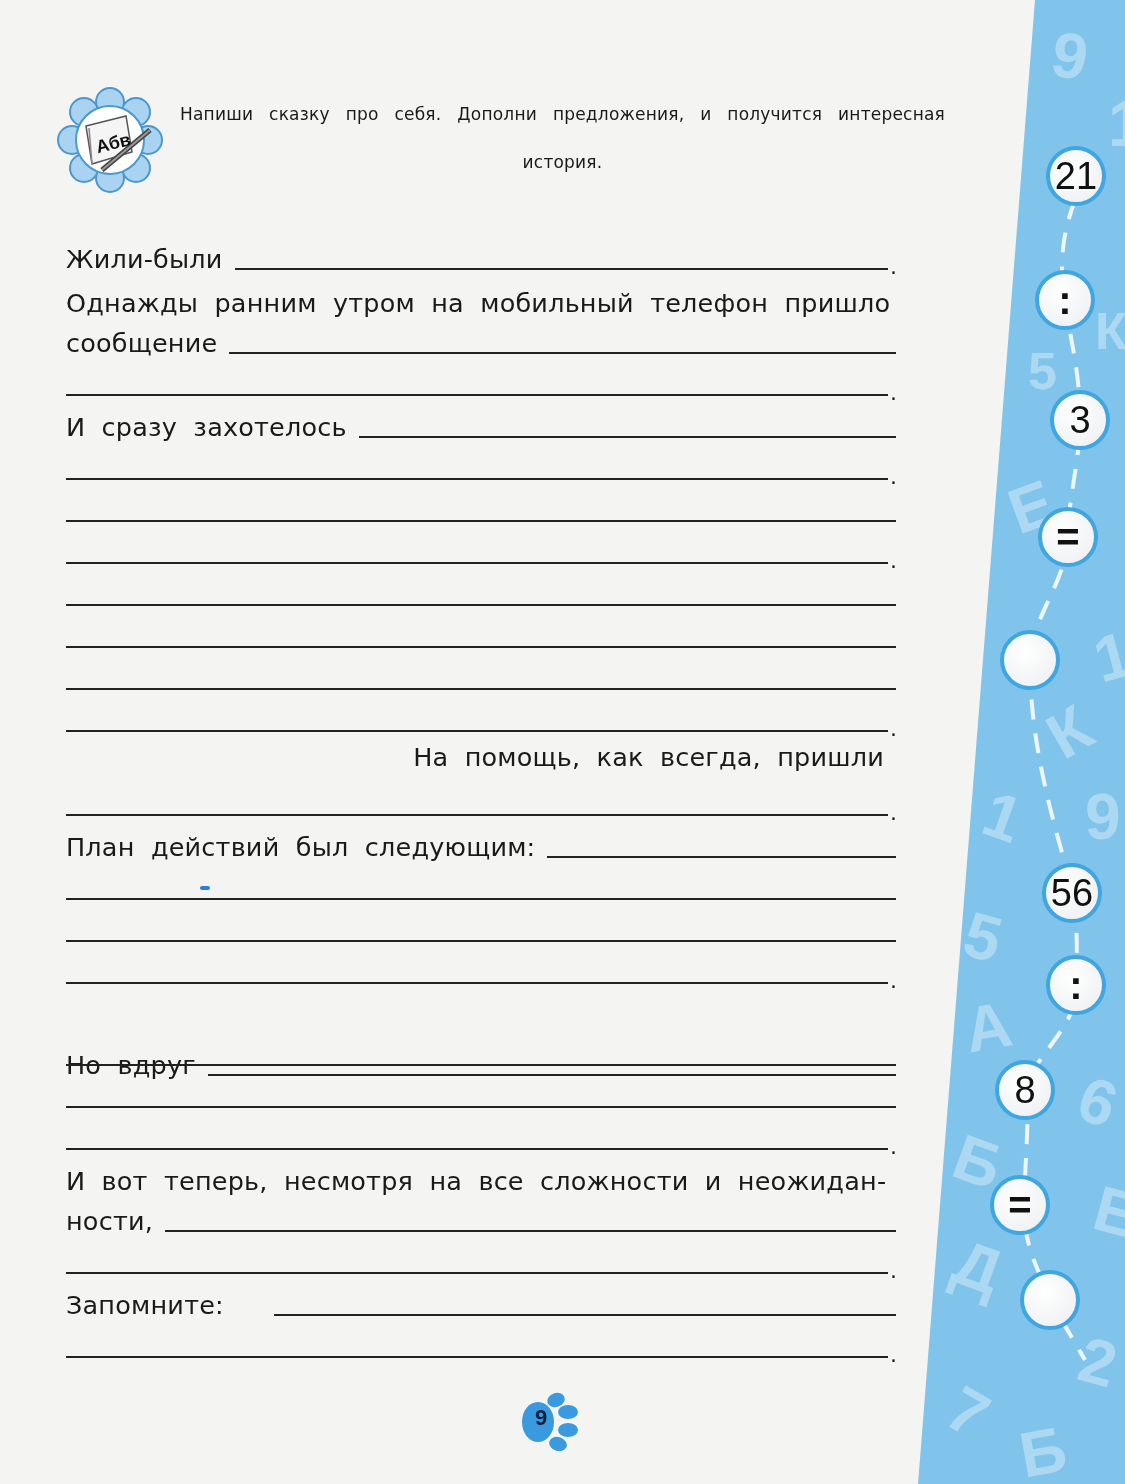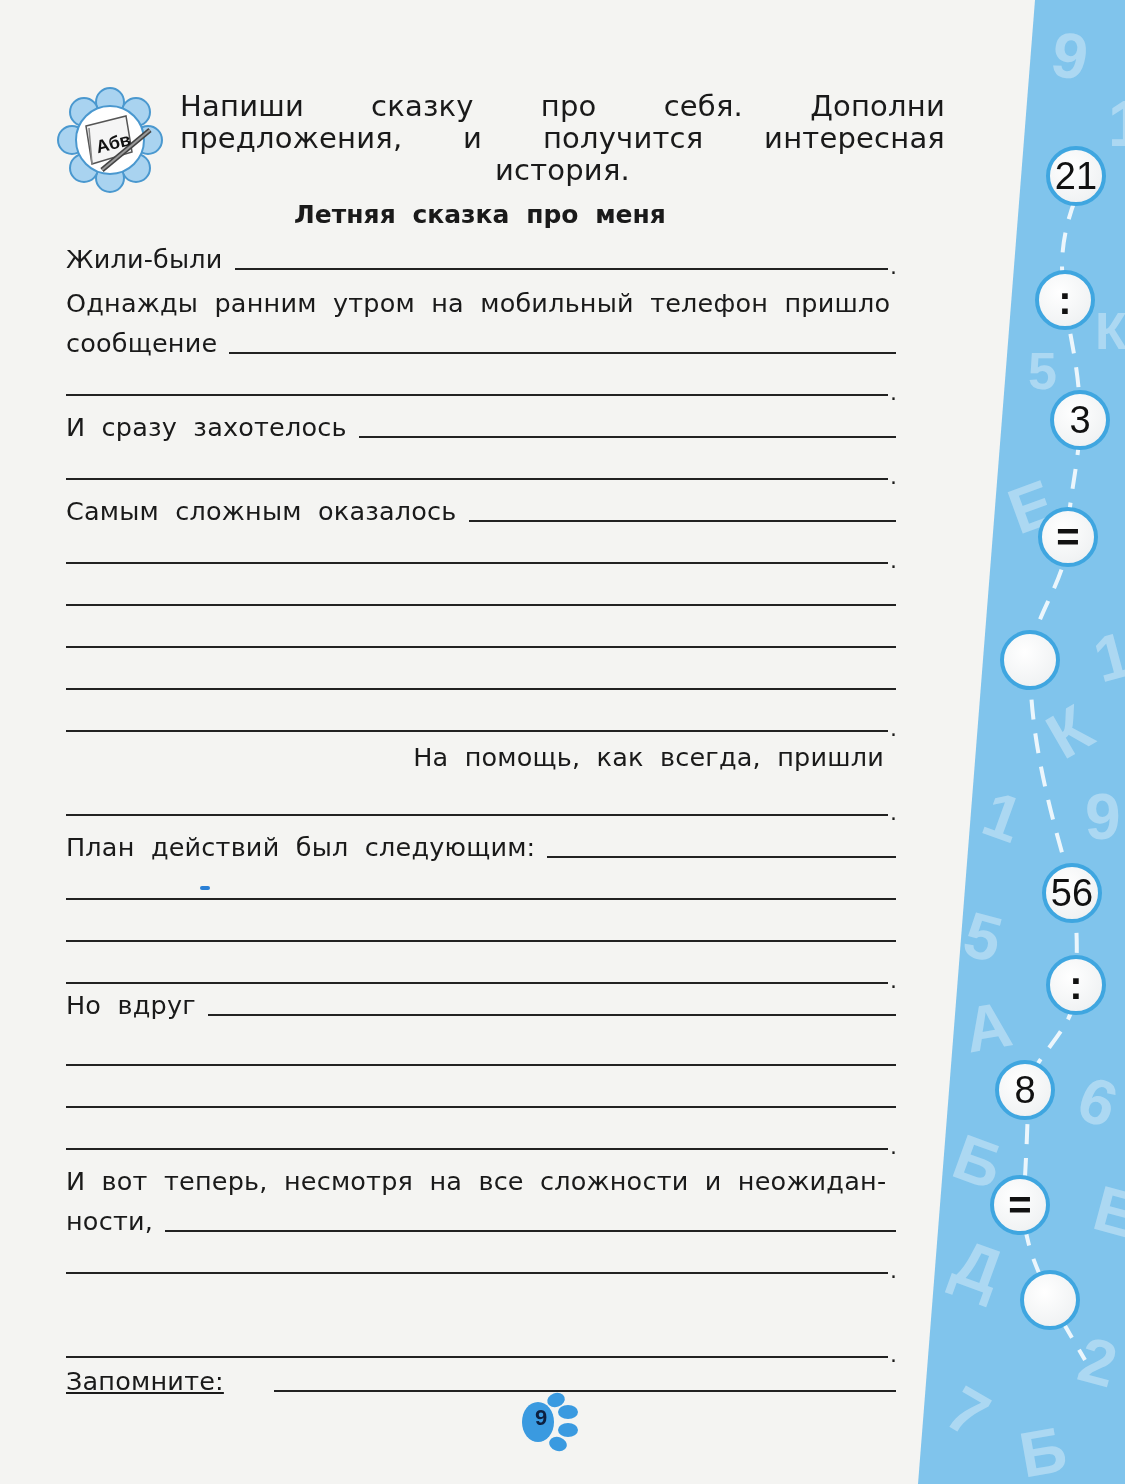--- a/index.html
+++ b/index.html
@@ -31,21 +31,21 @@
     font-family: "Liberation Sans", sans-serif; font-size: 38px; color: #111;
     box-sizing: content-box;
   }
   .bubble.sym { font-size: 40px; font-weight: bold; }
 
   
   .icon-flower { position: absolute; left: 56px; top: 86px; width: 108px; height: 108px; }
 
   .instruction {
     position: absolute; left: 180px; top: 90px; width: 765px;
-    font-size: 29px; line-height: 32px; letter-spacing: 0.2px; word-spacing: 8px;
+    font-size: 17px; line-height: 48px; letter-spacing: 0.2px; word-spacing: 8px;
     text-align: justify; text-align-last: center;
   }
   .title {
     position: absolute; left: 0; width: 960px; top: 200px; text-align: center;
     font-size: 25px; font-weight: bold; word-spacing: 8px;
   }
 
   .body-text { font-size: 25.5px; word-spacing: 8px; letter-spacing: 0.2px; }
 
   
@@ -116,21 +116,20 @@
     </g>
     <circle cx="54" cy="54" r="34" fill="#ffffff" stroke="#4a98cf" stroke-width="2"></circle>
     <path d="M30 40 L70 30 L76 66 L36 78 Z" fill="#f5f5f5" stroke="#555" stroke-width="1.5"></path>
     <path d="M33 42 L36 78" stroke="#888" stroke-width="1.5"></path>
     <line x1="46" y1="84" x2="94" y2="44" stroke="#444" stroke-width="5"></line>
     <line x1="46" y1="84" x2="94" y2="44" stroke="#999" stroke-width="2"></line>
     <text x="40" y="64" font-family="Liberation Sans, sans-serif" font-weight="bold" font-size="18" fill="#111" transform="rotate(-14 54 58)">Абв</text>
   </svg>
 
   <div class="instruction">Напиши сказку про себя. Дополни предложения, и получится интересная история.</div>
-  <div class="title">Летняя сказка про меня</div>
 
   <div class="row body-text" style="top:238px;">
     <span class="label">Жили-были</span>
     <span class="blank"></span>
       <span class="dot">.</span>
   </div>
 
   <div class="row body-text" style="top:322px;">
     <span class="label">сообщение</span>
     <span class="blank"></span>
@@ -146,21 +145,20 @@
   <div class="row body-text" style="top:406px;text-align:center;">
     <span class="label">И сразу захотелось</span>
     <span class="blank"></span>
   </div>
   <div class="row" style="top:448px;">
       <span class="blank"></span>
       <span class="dot">.</span>
     </div>
 
   <div class="row body-text" style="top:490px;">
-    <span class="label">Самым сложным оказалось</span>
     <span class="blank"></span>
   </div>
   <div class="row" style="top:532px;">
       <span class="blank"></span>
       <span class="dot">.</span>
     </div>
 
   <div class="row body-text" style="top:574px;">
     <span class="blank"></span>
   </div>
@@ -193,21 +191,21 @@
     </div>
   <div class="row" style="top:910px;">
       <span class="blank"></span>
     </div>
   <div class="row" style="top:952px;">
       <span class="blank"></span>
       <span class="dot">.</span>
     </div>
   <div class="speck" style="left:200px;top:886px;width:10px;"></div>
 
-  <div class="row body-text" style="top:984px;">
+  <div class="row body-text" style="top:1044px;">
     <span class="label">Но вдруг</span>
     <span class="blank"></span>
   </div>
   <div class="row" style="top:1034px;">
       <span class="blank"></span>
     </div>
   <div class="row" style="top:1076px;">
       <span class="blank"></span>
     </div>
   <div class="row" style="top:1118px;">
@@ -220,21 +218,21 @@
   </div>
   <div class="row body-text" style="top:1200px;align-items:flex-end;">
     <span class="label">ности,</span>
     <span class="blank"></span>
   </div>
   <div class="row" style="top:1242px;">
       <span class="blank"></span>
       <span class="dot">.</span>
     </div>
 
-  <div class="row body-text" style="top:1360px;text-decoration:underline;">
+  <div class="row body-text" style="top:1284px;">
     <span class="label" style="padding-right:50px;">Запомните:</span>
     <span class="blank"></span>
   </div>
   <div class="row" style="top:1326px;">
       <span class="blank"></span>
       <span class="dot">.</span>
     </div>
 
   <svg class="page-num" viewBox="0 0 80 62">
     <ellipse cx="26" cy="32" rx="16" ry="20" fill="#3a9ae0"></ellipse>

